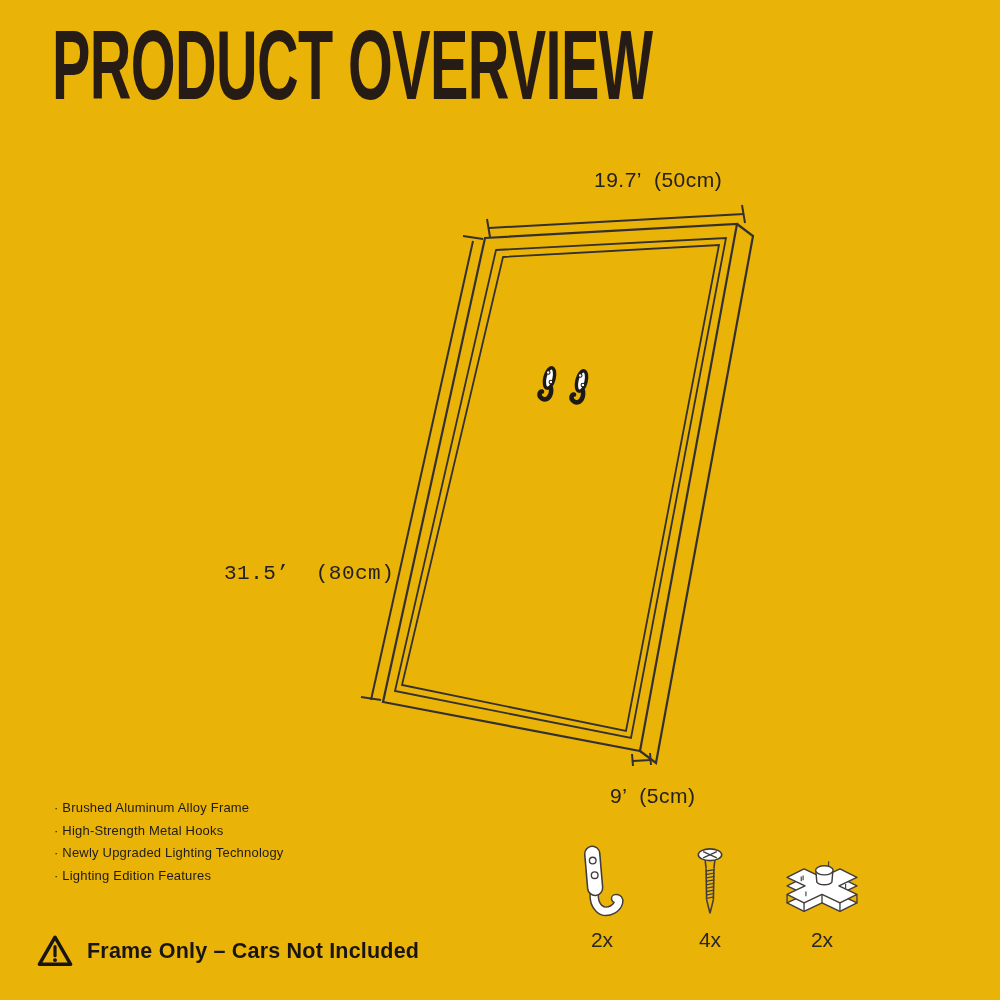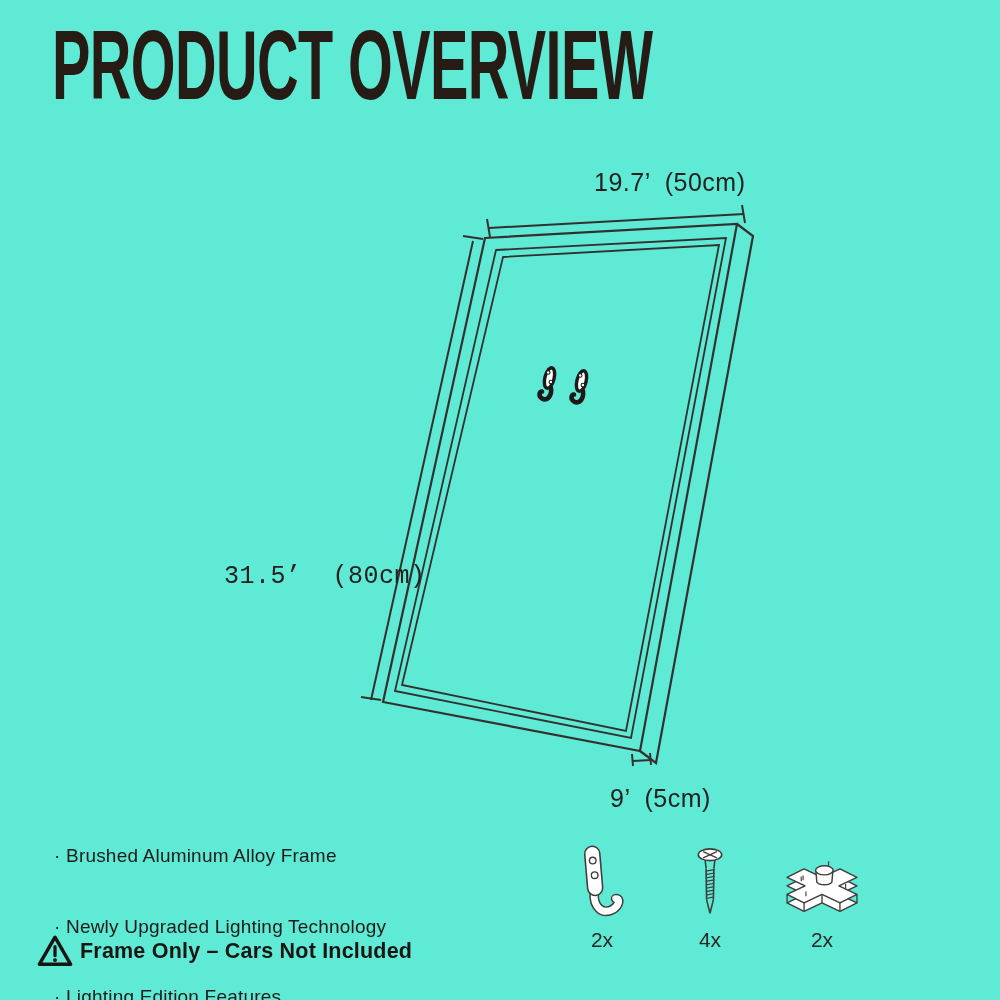--- a/index.html
+++ b/index.html
@@ -1,37 +1,37 @@
 <!DOCTYPE html>
 <html><head>
 <meta charset="utf-8">
 <style>
   html,body{margin:0;padding:0;background:#fff;}
   .page{
-    position:relative;width:1000px;height:1000px;background:#5eead4;
+    position:relative;width:1000px;height:1000px;background:#eab308;
     font-family:"Liberation Sans",sans-serif;color:#211d1b;overflow:hidden;
   }
   .title{
     position:absolute;left:52px;top:16px;margin:0;
     font-size:96px;font-weight:800;line-height:1.0;color:#261c15;
     letter-spacing:-1px;white-space:nowrap;
     transform:scaleX(0.60) scaleY(1.02);transform-origin:left top;
   }
   .frame-art{position:absolute;left:0;top:0;width:1000px;height:1000px;}
   .dim-label{
-    position:absolute;font-size:25px;color:#242120;white-space:pre;letter-spacing:.5px;
+    position:absolute;font-size:21px;color:#242120;white-space:pre;letter-spacing:.5px;
   }
   .dim-top{left:594px;top:168px;}
   .dim-left{left:224px;top:562px;font-family:Liberation Mono, monospace;}
   .dim-bottom{left:610px;top:784px;}
   .features{position:absolute;left:54px;top:797px;margin:0;padding:0;list-style:none;}
   .features li{
-    font-size:19px;line-height:22.6px;color:#1e1b1a;letter-spacing:.2px;white-space:pre;margin-top:48px;
+    font-size:13px;line-height:22.6px;color:#1e1b1a;letter-spacing:.2px;white-space:pre;
   }
-  .warning{position:absolute;left:36px;top:933px;display:flex;align-items:center;gap:6px;}
+  .warning{position:absolute;left:36px;top:933px;display:flex;align-items:center;gap:13px;}
   .warning-icon{width:38px;height:36px;flex:0 0 auto;}
   .warning-text{font-size:21.5px;font-weight:bold;color:#191513;letter-spacing:.2px;white-space:pre;}
   .hw-item{position:absolute;top:844px;text-align:center;}
   .hw-item svg{display:block;margin:0 auto;}
   .hw-hook{left:550px;width:104px;}
   .hw-screw{left:662px;width:96px;}
   .hw-cross{left:766px;width:112px;}
   .hw-cross svg{margin-top:6px;}
   .hw-qty{display:block;font-size:21px;color:#2a2625;margin-top:2px;}
   .hw-cross .hw-qty{margin-top:10px;}
@@ -85,20 +85,21 @@
       </g>
     </g>
   </svg>
 
   <div class="dim-label dim-top">19.7’  (50cm)</div>
   <div class="dim-label dim-left">31.5’  (80cm)</div>
   <div class="dim-label dim-bottom">9’  (5cm)</div>
 
   <ul class="features">
     <li>· Brushed Aluminum Alloy Frame</li>
+    <li>· High-Strength Metal Hooks</li>
     <li>· Newly Upgraded Lighting Technology</li>
     <li>· Lighting Edition Features</li>
   </ul>
 
   <div class="warning">
     <svg class="warning-icon" viewBox="0 0 40 36" aria-hidden="true">
       <path d="M20,3.5 L36.5,32 L3.5,32 Z" fill="none" stroke="#191513" stroke-width="3.6" stroke-linejoin="round"></path>
       <line x1="20" y1="13.5" x2="20" y2="23" stroke="#191513" stroke-width="3.4" stroke-linecap="round"></line>
       <circle cx="20" cy="27.6" r="2.1" fill="#191513"></circle>
     </svg>

